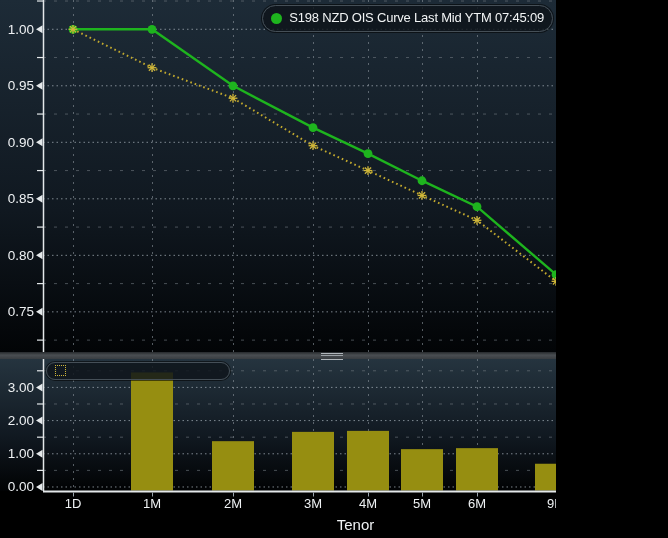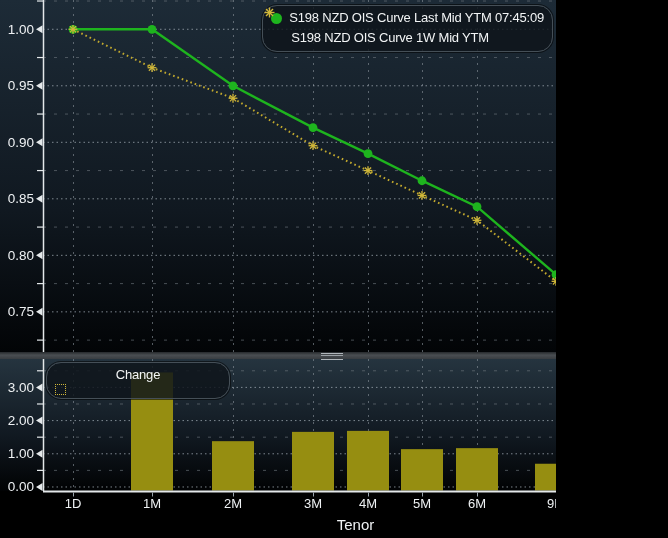--- a/index.html
+++ b/index.html
@@ -226,41 +226,27 @@
           <line x1="642.1112698372208" y1="321.17851562547537" x2="635.8887301627792" y2="327.40105529991695"></line>
         </g>
       </g>
     </svg>
 
   <div class="legend legend-top">
     <div class="legend-row">
       <span class="dot" style="background:#1eb41e;"></span>
       <span>S198 NZD OIS Curve Last Mid YTM 07:45:09</span>
     </div>
-    <div class="legend-row">
-      <span class="ast">
-        <svg width="13" height="13" viewBox="0 0 13 13">
-          <g stroke="#d0b73a" stroke-width="1.4">
-            <line x1="6.5" y1="1.5" x2="6.5" y2="11.5"></line>
-            <line x1="1.5" y1="6.5" x2="11.5" y2="6.5"></line>
-            <line x1="3" y1="3" x2="10" y2="10"></line>
-            <line x1="10" y1="3" x2="3" y2="10"></line>
-          </g>
-        </svg>
-      </span>
-      <span>S198 NZD OIS Curve 1W Mid YTM</span>
-    </div>
   </div>
 
   <div class="divider">
     <div class="grip">
       <div class="grip-mid"></div>
     </div>
   </div>
 
   <div class="legend legend-bottom">
-    <div class="legend-title">Change</div>
     <div class="legend-row">
       <span class="sq"></span>
     </div>
   </div>
 
 </div>
 
 </body></html>

